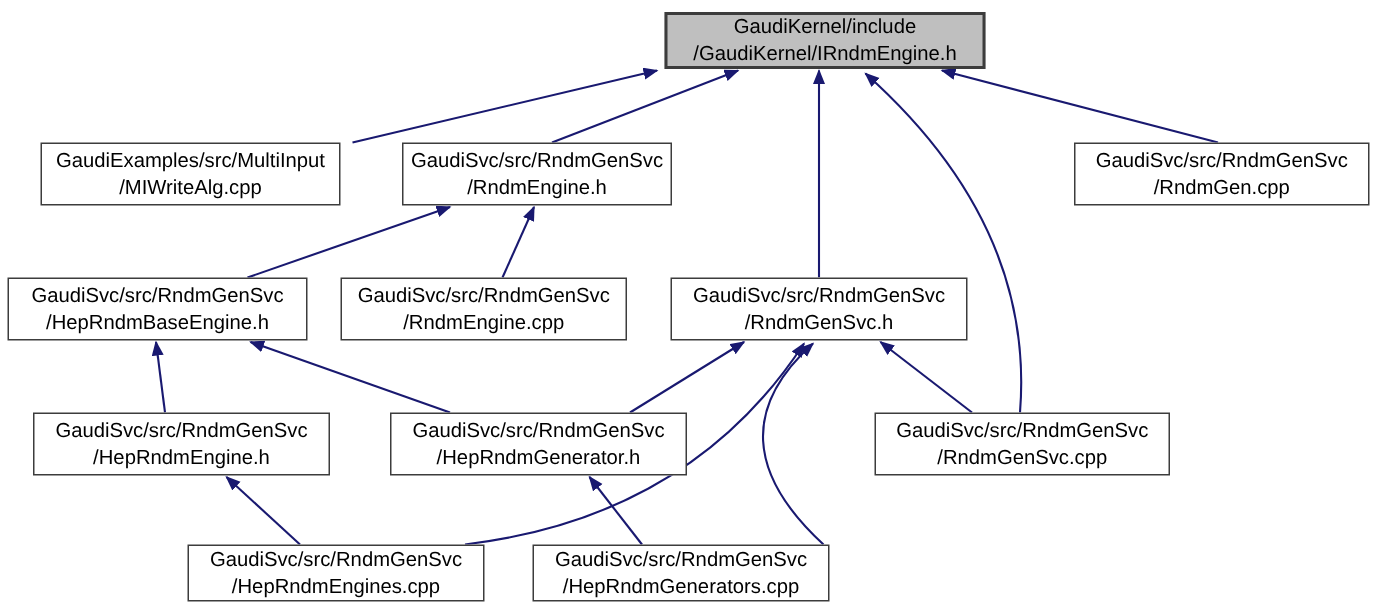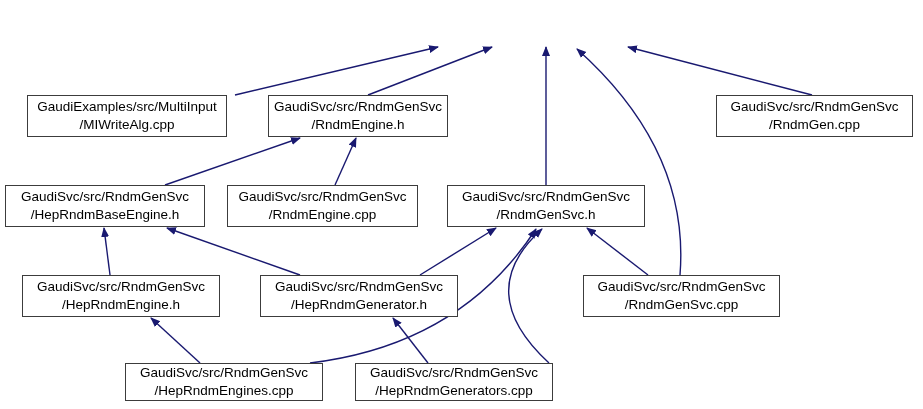--- a/index.html
+++ b/index.html
@@ -72,20 +72,24 @@
       <path d="M110,275 L104,228" class="edge" marker-end="url(#arrow)"></path>
       <path d="M300,275 L167,228" class="edge" marker-end="url(#arrow)"></path>
       <path d="M420,275 L496,228" class="edge" marker-end="url(#arrow)"></path>
       <path d="M648,275 L587,228" class="edge" marker-end="url(#arrow)"></path>
       <path d="M200,363 L151,318" class="edge" marker-end="url(#arrow)"></path>
       <path d="M428,363 L393,318" class="edge" marker-end="url(#arrow)"></path>
       <path d="M310,363 Q460,345 536,229" class="edge" marker-end="url(#arrow)"></path>
       <path d="M549,363 Q472,292 542,229" class="edge" marker-end="url(#arrow)"></path>
     </svg>
 
+  <div class="node root" style="left:443px; top:8px; width:214px; height:38px;">
+    <span class="lbl">GaudiKernel/include
+/GaudiKernel/IRndmEngine.h</span>
+  </div>
 
   <div class="node" style="left:27px; top:95px; width:200px; height:42px;">
     <span class="lbl">GaudiExamples/src/MultiInput
 /MIWriteAlg.cpp</span>
   </div>
 
   <div class="node" style="left:268px; top:95px; width:180px; height:42px;">
     <span class="lbl">GaudiSvc/src/RndmGenSvc
 /RndmEngine.h</span>
   </div>

